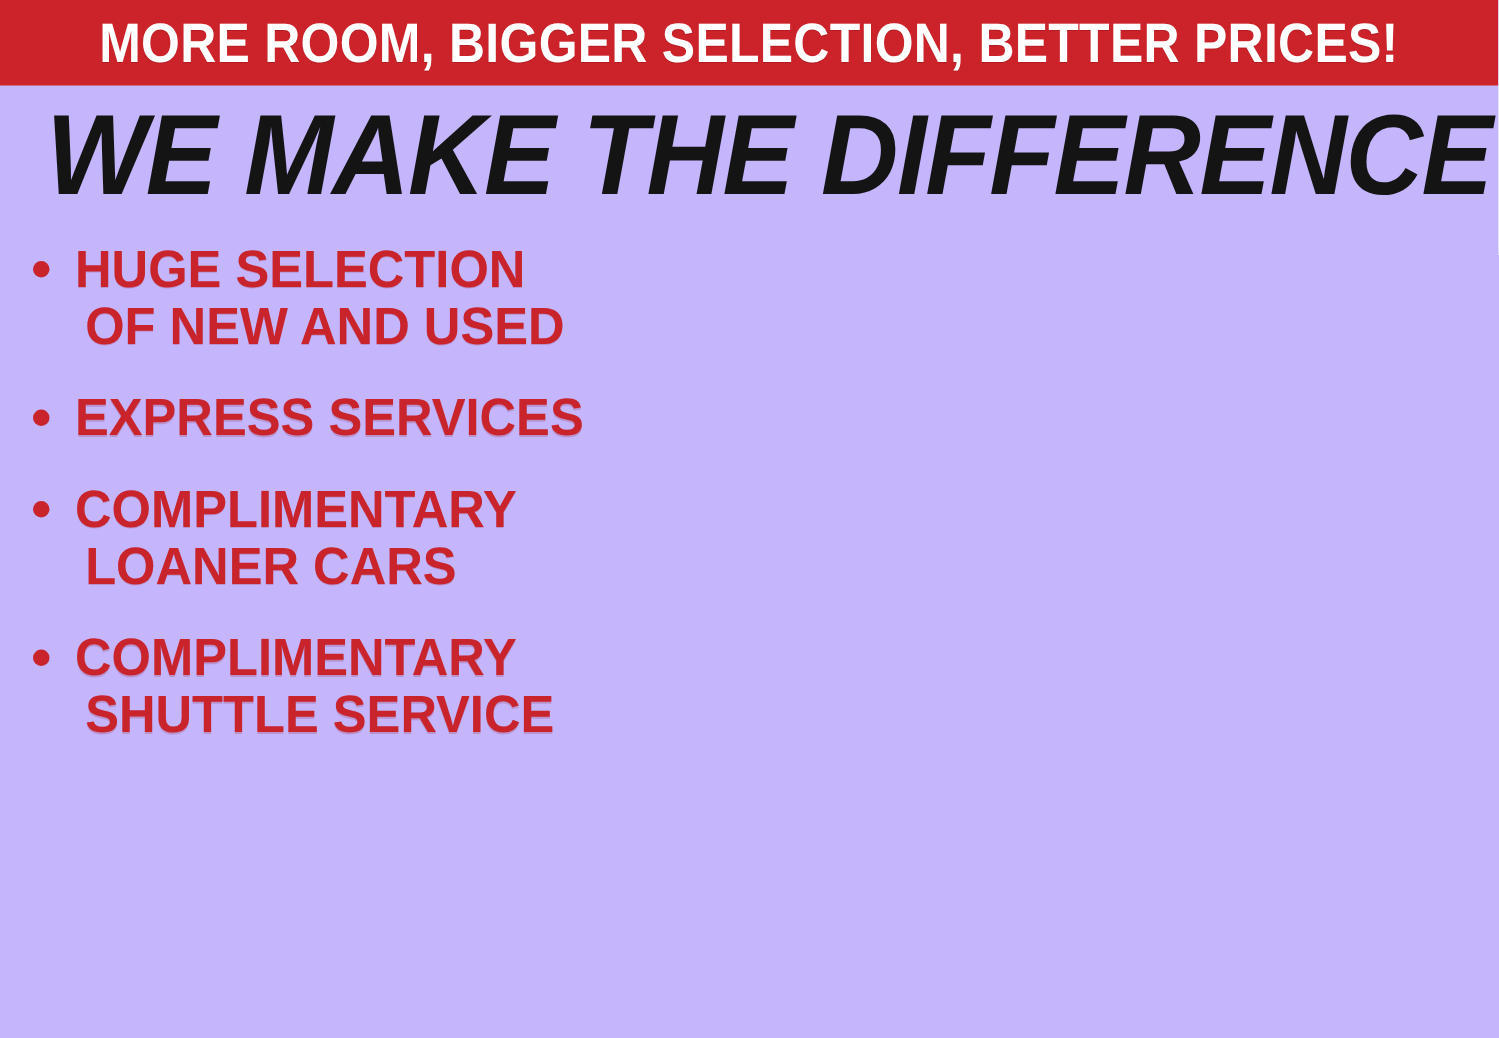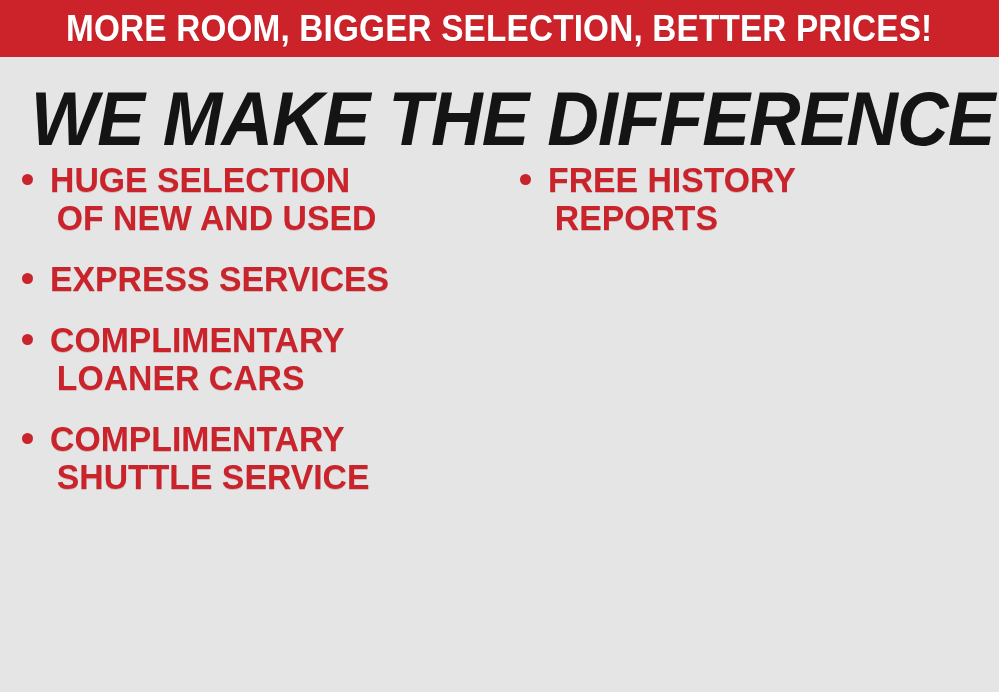--- a/index.html
+++ b/index.html
@@ -10,21 +10,21 @@
   }
 
   body {
     font-family: "Liberation Sans", sans-serif;
   }
 
   #ad-root {
     position: relative;
     width: 999px;
     height: 692px;
-    background: #e5e5e5;
+    background: #c4b5fd;
     overflow: hidden;
   }
 
   
   #top-banner {
     position: absolute;
     left: 0;
     top: 0;
     width: 999px;
     height: 57px;
@@ -44,21 +44,21 @@
     white-space: nowrap;
     transform: scaleX(0.90);
     transform-origin: center center;
     text-shadow: 0 1px 0 rgba(120,10,15,0.28);
   }
 
   
   #headline {
     position: absolute;
     left: 0;
-    top: 81px;
+    top: 66px;
     width: 999px;
     text-align: center;
   }
 
   #headline-text {
     display: inline-block;
     color: #141414;
     font-family: "Liberation Sans", sans-serif;
     font-weight: bold;
     font-style: italic;
@@ -187,25 +187,18 @@
 
     </div>
 
     <div class="bullet-column" id="column-right">
 
 
 
 
 
 
-      <div class="bullet-item">
-        <span class="bullet-dot"></span>
-        <span class="bullet-lines">
-          <span class="bullet-line">FREE HISTORY</span>
-          <span class="bullet-line indented">REPORTS</span>
-        </span>
-      </div>
 
     </div>
 
   </div>
 
 </div>
 
 </body></html>

